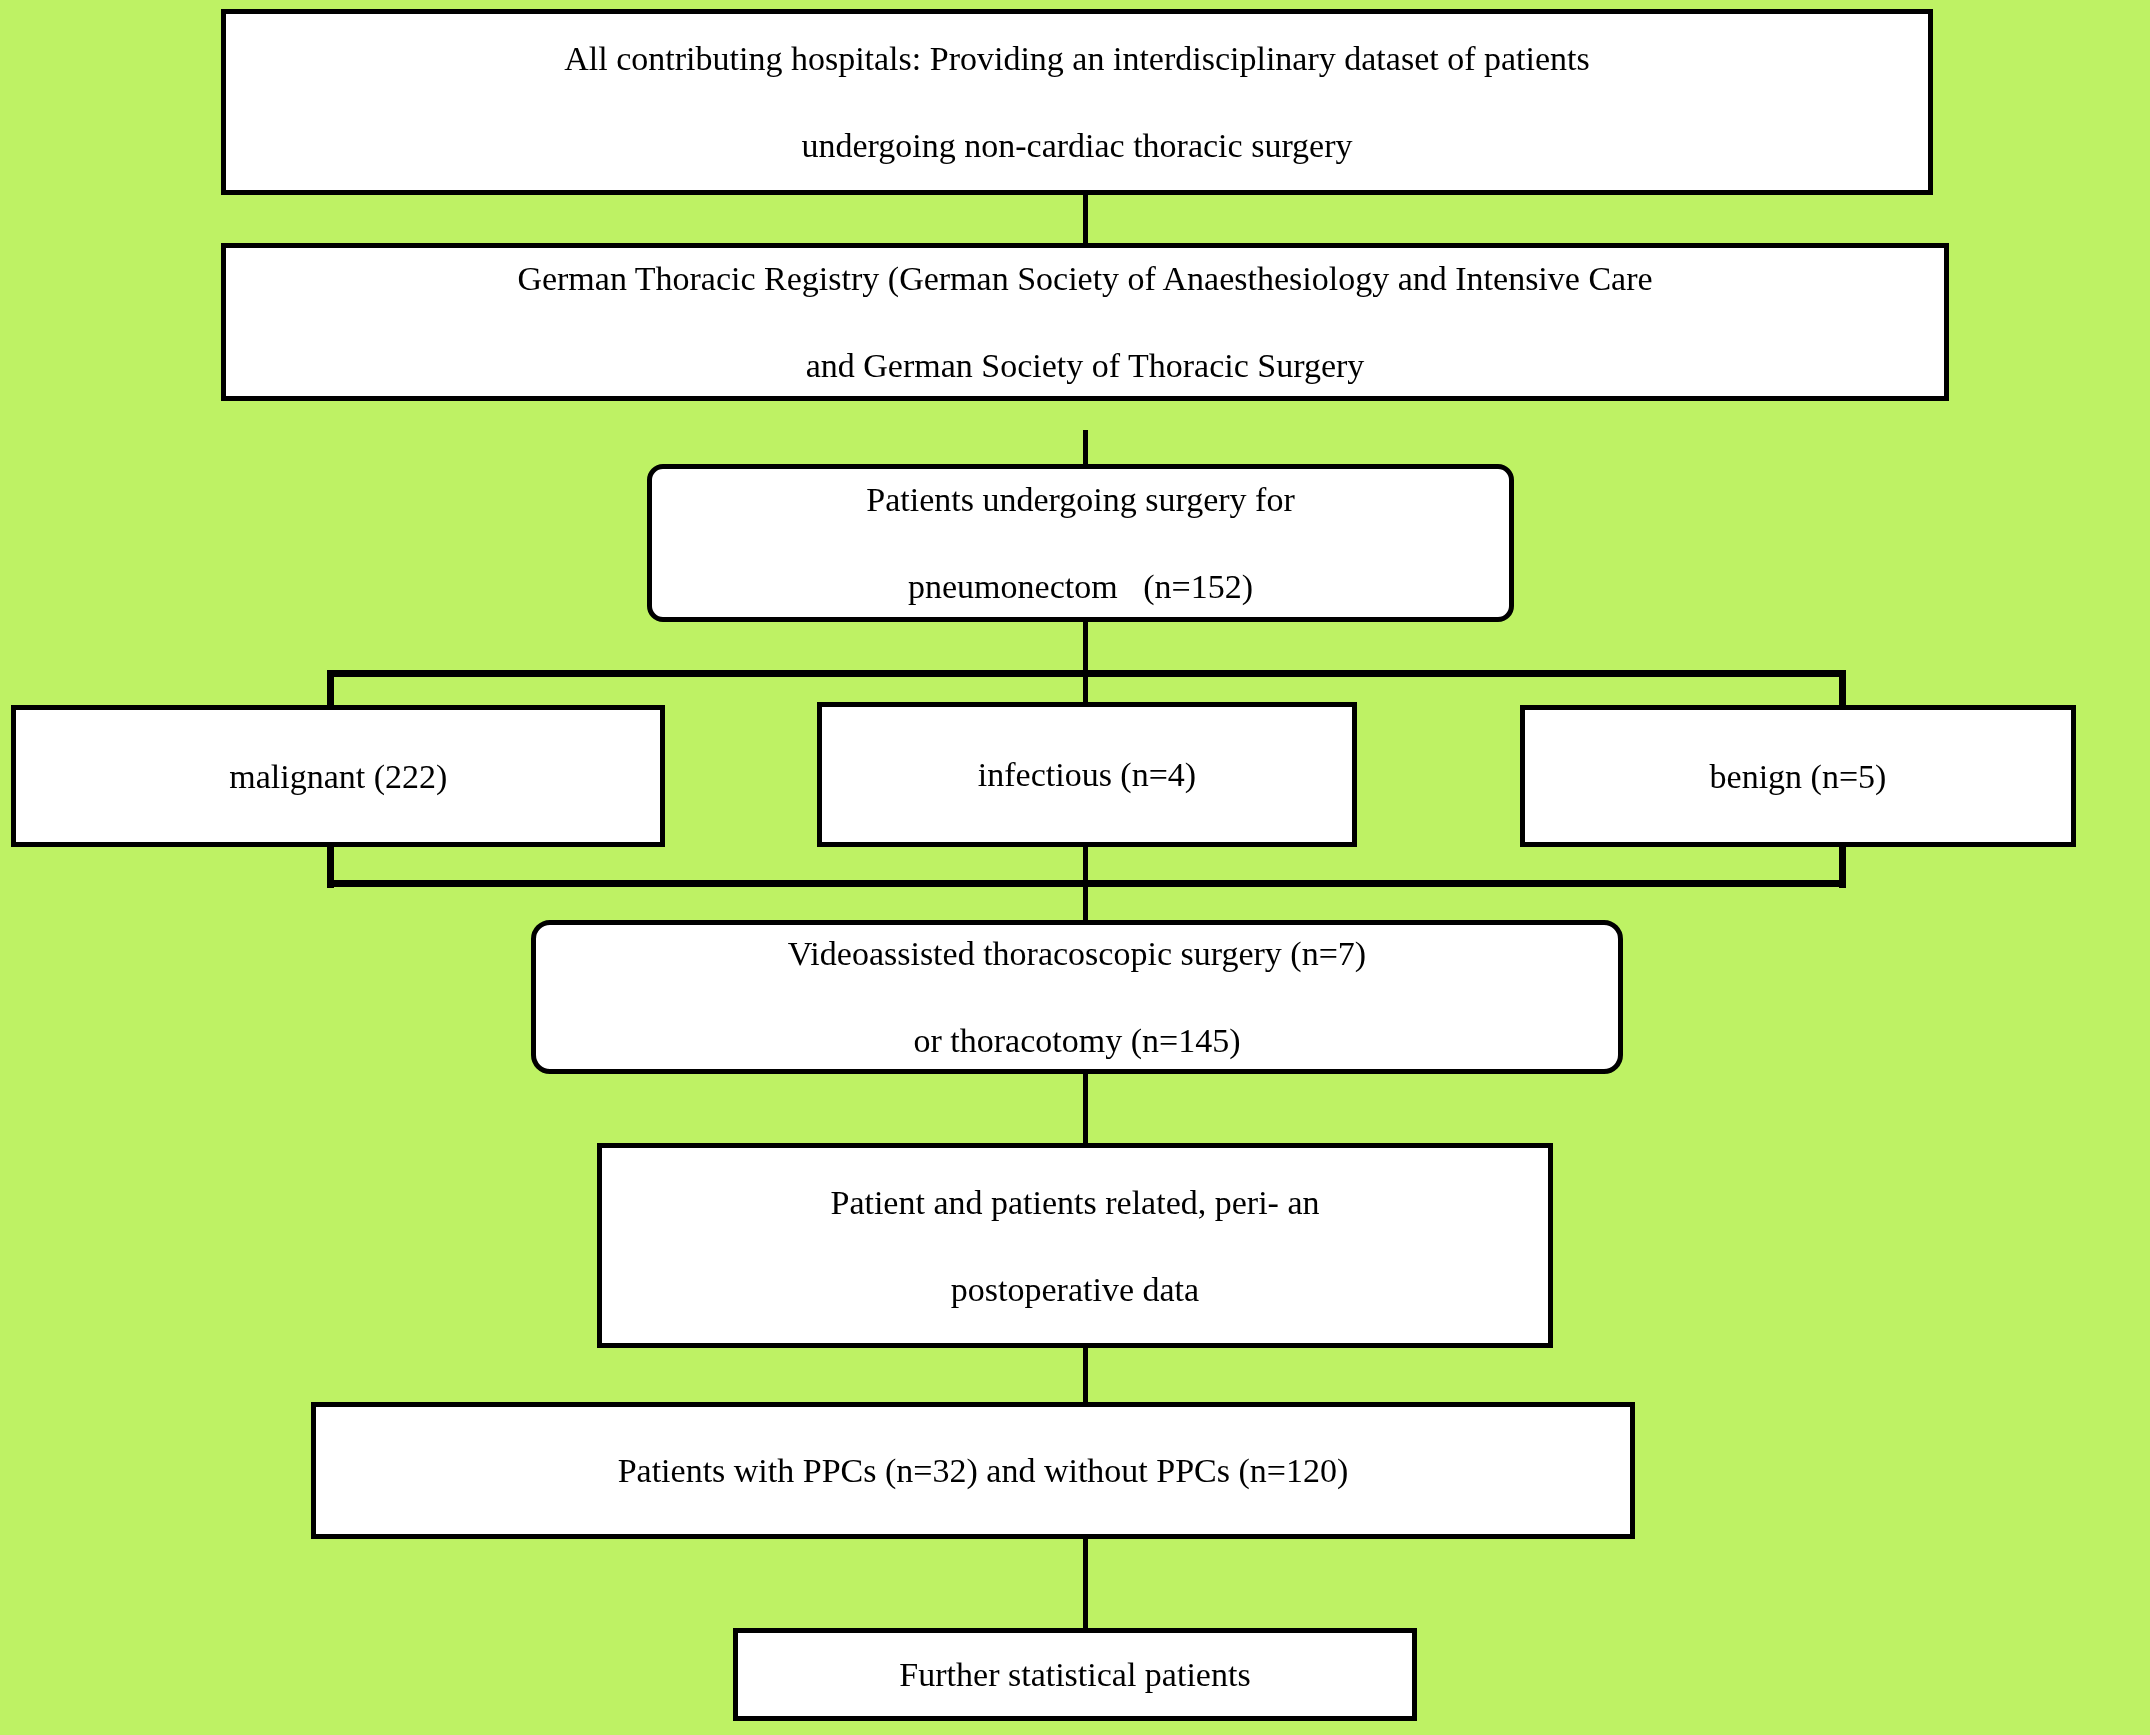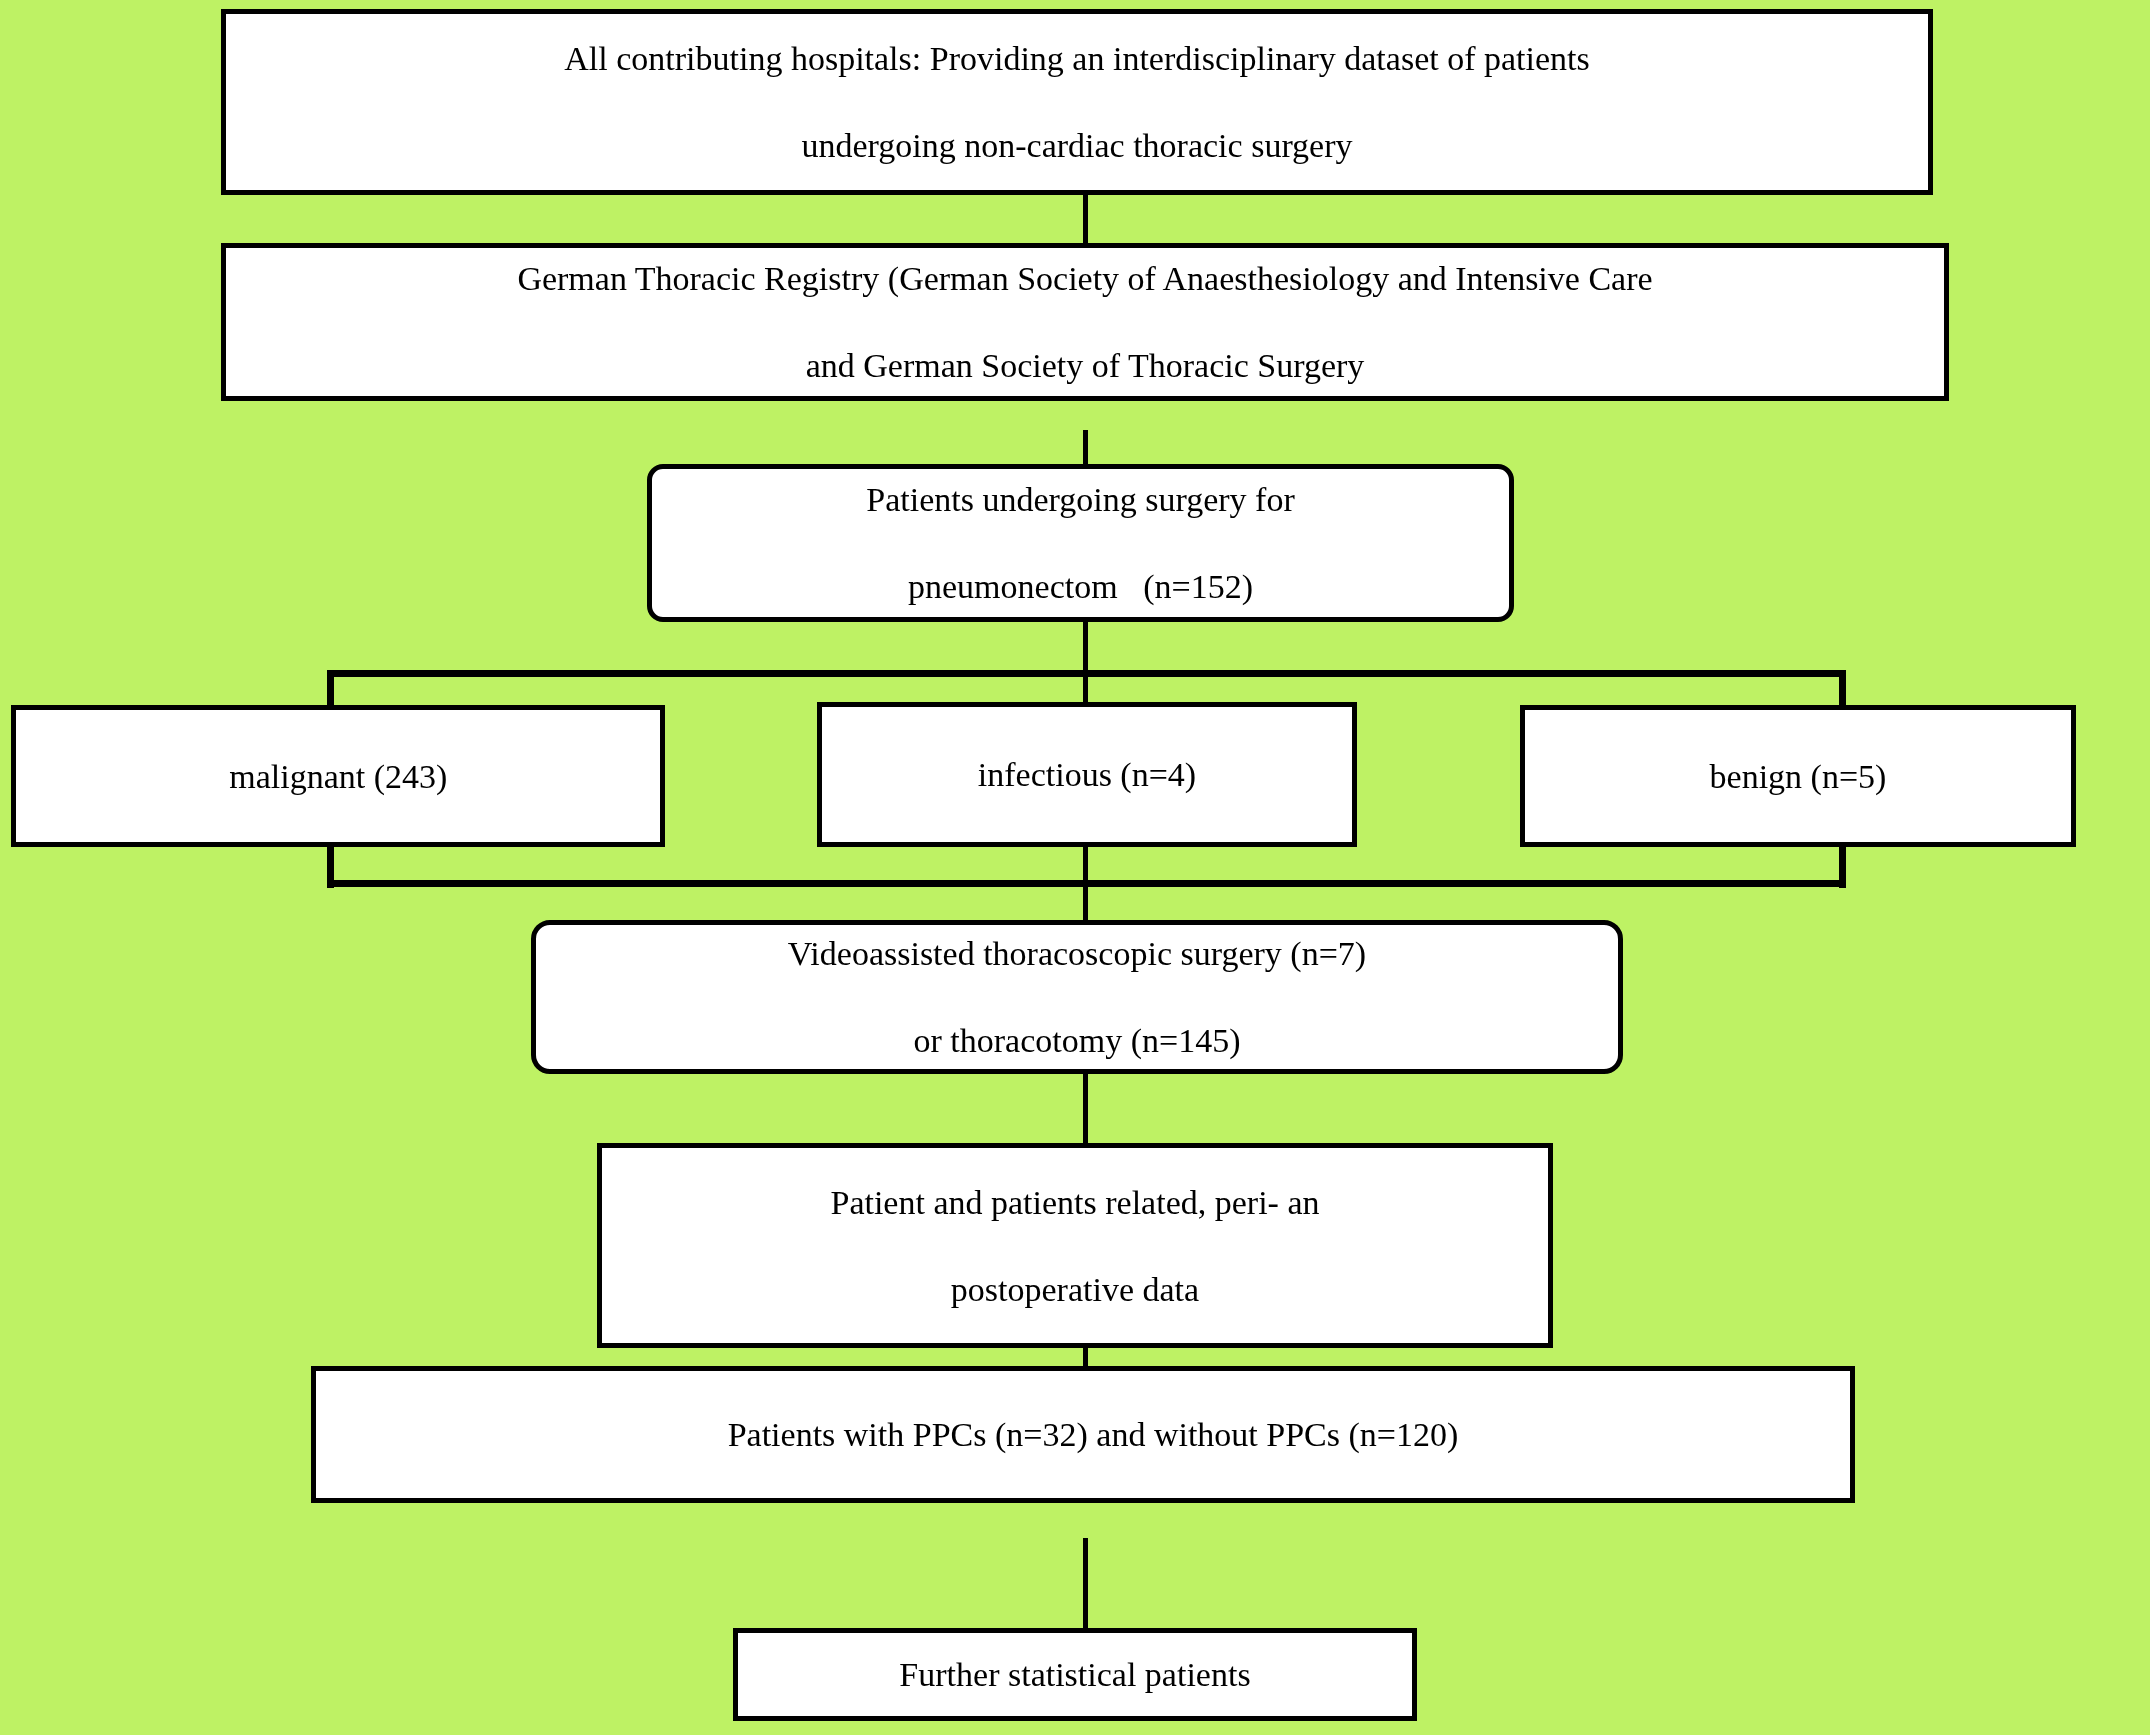--- a/index.html
+++ b/index.html
@@ -67,42 +67,42 @@
     <div class="line">German Thoracic Registry (German Society of Anaesthesiology and Intensive Care</div>
     <div class="line">and German Society of Thoracic Surgery</div>
   </div>
 
   <div class="box" style="left:647px; top:464px; width:867px; height:158px;border-radius:16px;">
     <div class="line">Patients undergoing surgery for</div>
     <div class="line">pneumonectom   (n=152)</div>
   </div>
 
   <div class="box" style="left:11.4px; top:705px; width:654px; height:142px;">
-    <div class="line">malignant (243)</div>
+    <div class="line">malignant (222)</div>
   </div>
 
   <div class="box" style="left:817px; top:702px; width:540px; height:145px;">
     <div class="line">infectious (n=4)</div>
   </div>
 
   <div class="box" style="left:1520px; top:705px; width:556px; height:142px;">
     <div class="line">benign (n=5)</div>
   </div>
 
   <div class="box" style="left:531px; top:920px; width:1092px; height:154px;border-radius:19px;">
     <div class="line">Videoassisted thoracoscopic surgery (n=7)</div>
     <div class="line">or thoracotomy (n=145)</div>
   </div>
 
   <div class="box" style="left:597px; top:1143px; width:956px; height:205px;">
     <div class="line">Patient and patients related, peri- an</div>
     <div class="line">postoperative data</div>
   </div>
 
-  <div class="box" style="left:311px; top:1366px; width:1544px; height:137px;padding-left:20px;">
+  <div class="box" style="left:311px; top:1402px; width:1324px; height:137px;padding-left:20px;">
     <div class="line">Patients with PPCs (n=32) and without PPCs (n=120)</div>
   </div>
 
   <div class="box" style="left:733px; top:1628px; width:684px; height:93px;">
     <div class="line">Further statistical patients</div>
   </div>
 
 </div>
 
 

